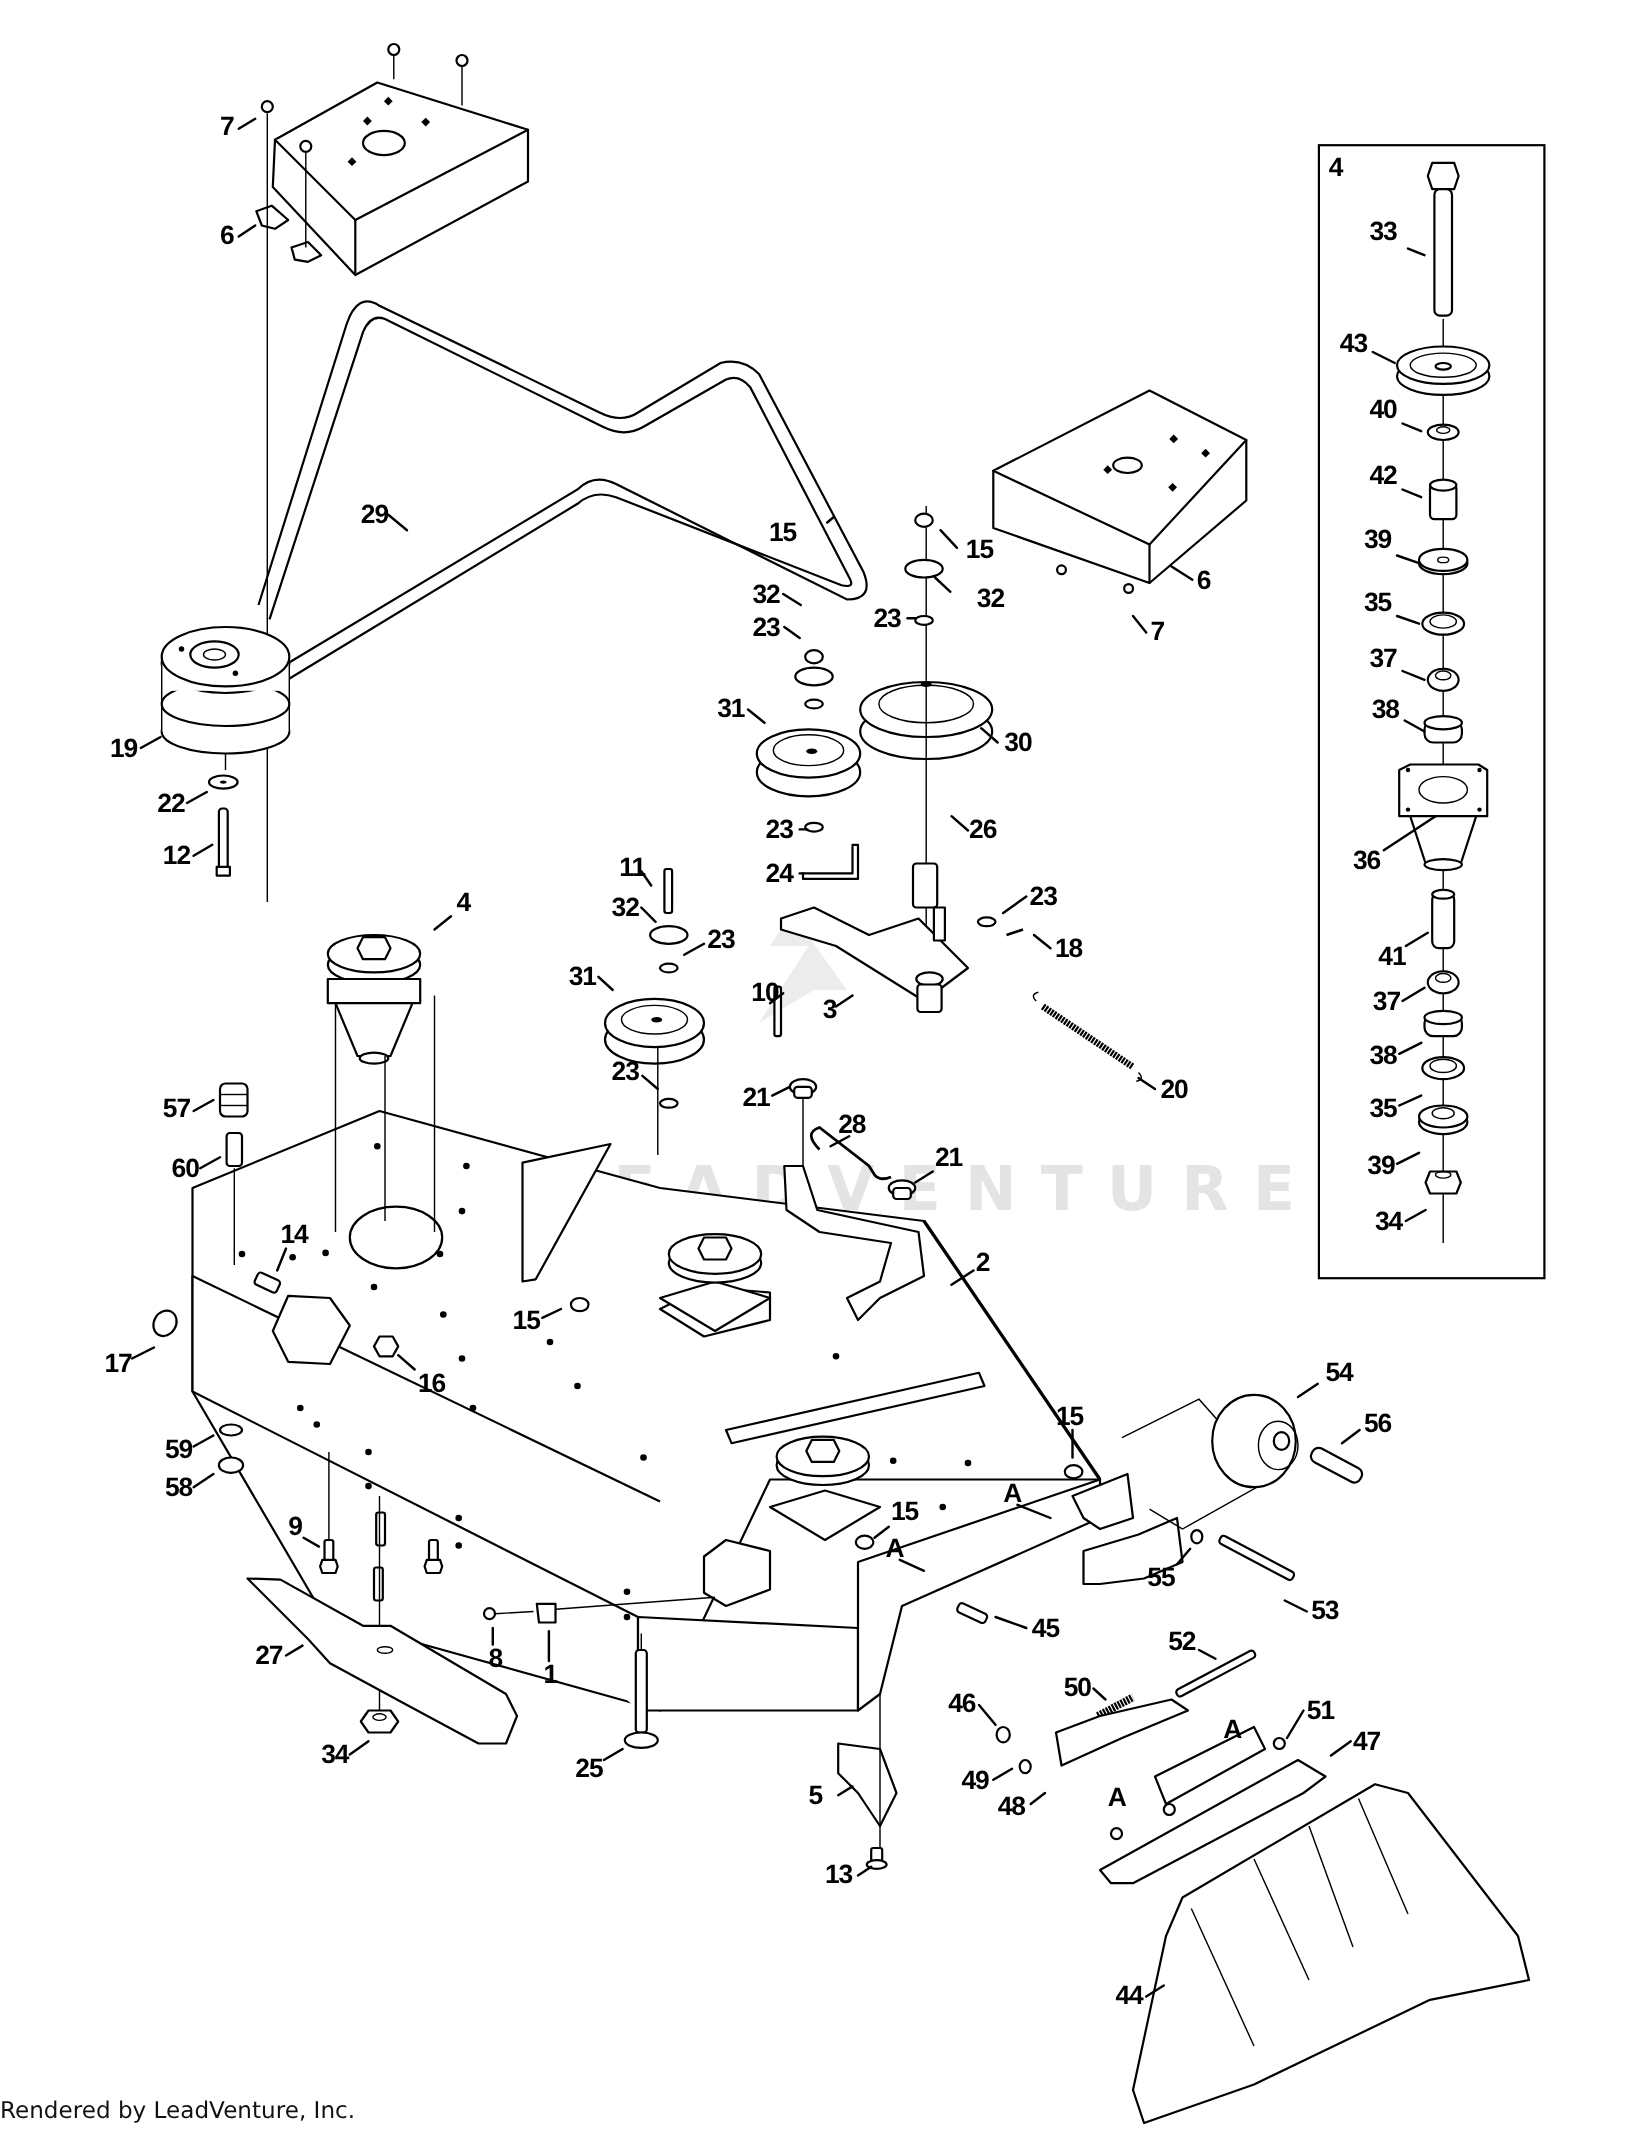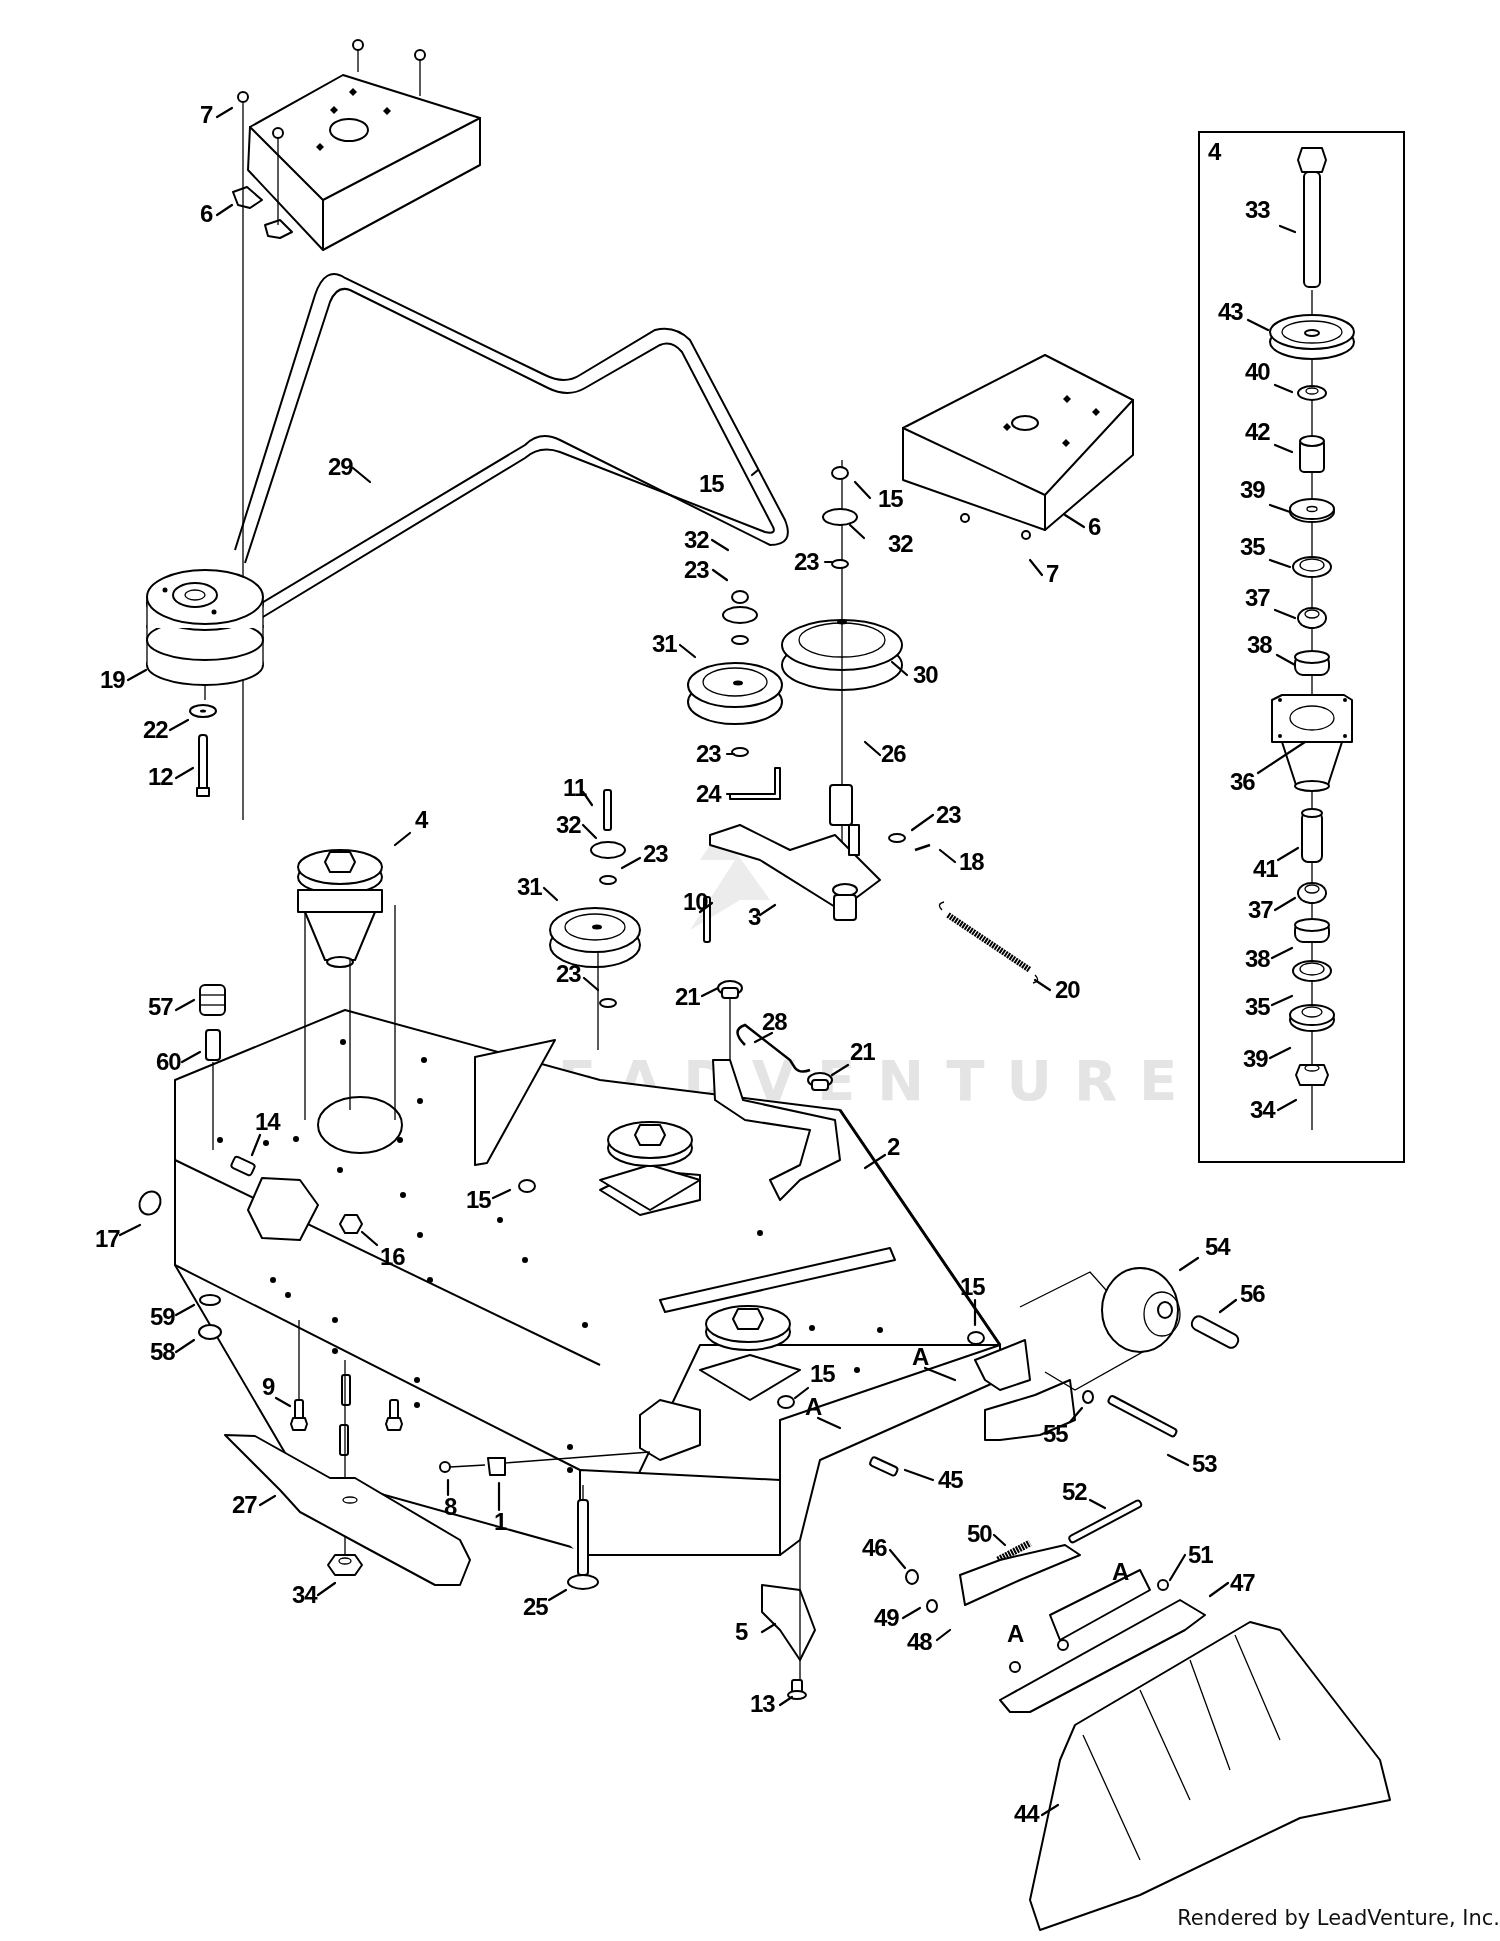--- a/index.html
+++ b/index.html
@@ -7,21 +7,21 @@
          font-family: "Liberation Sans", sans-serif; }
   #diagram { position: absolute; left: 0; top: 0; width: 1500px; height: 1941px; }
   .callout { font-family: "Liberation Sans", sans-serif; font-weight: bold; font-size: 24px;
              fill: #000; letter-spacing: -1px; }
   .part { fill: #fff; stroke: #000; stroke-width: 2; stroke-linejoin: round; stroke-linecap: round; }
   .thin { fill: none; stroke: #000; stroke-width: 1.3; }
   .leader { fill: none; stroke: #000; stroke-width: 2.2; stroke-linecap: round; }
   .hole { fill: #000; }
   .watermark { font-family: "DejaVu Sans", sans-serif; font-size: 56px; letter-spacing: 22px;
                fill: #e4e4e4; font-weight: bold; }
-  #footer { position: absolute; left: 0; width: 1500px; top: 1906px; text-align: right;
+  #footer { position: absolute; left: 0; width: 1500px; top: 1906px; text-align: left;
             font-family: "DejaVu Sans", sans-serif; font-size: 21px; color: #111; }
 </style>
 </head>
 <body>
 
 <svg id="diagram" viewBox="0 0 1500 1941" xmlns="http://www.w3.org/2000/svg">
 
   <g>
     <path d="M690 930 L735 860 L700 860 L720 830 L770 900 L740 900 Z" fill="#ececec"></path>
     <text class="watermark" x="500" y="1100">LEADVENTURE</text>

